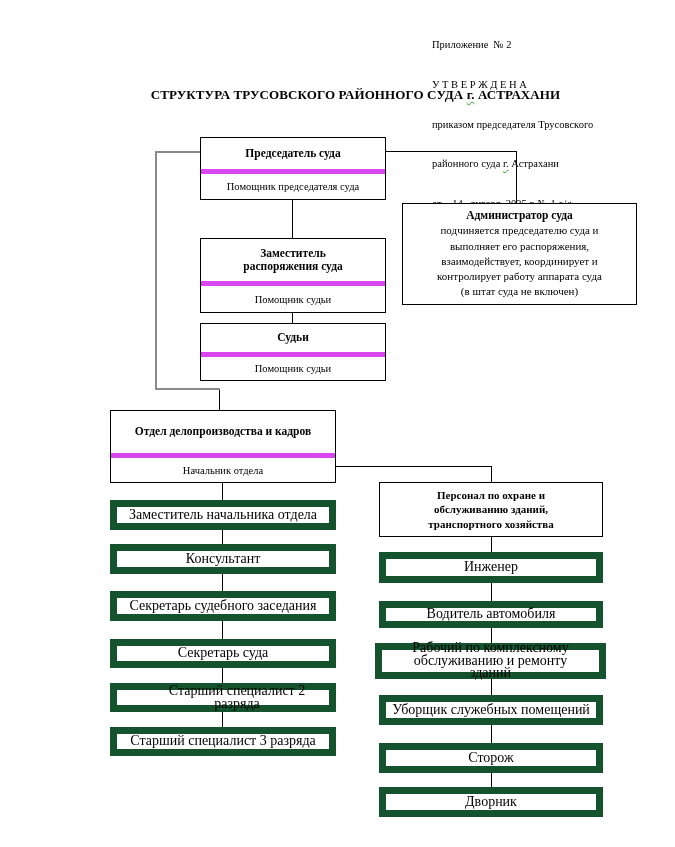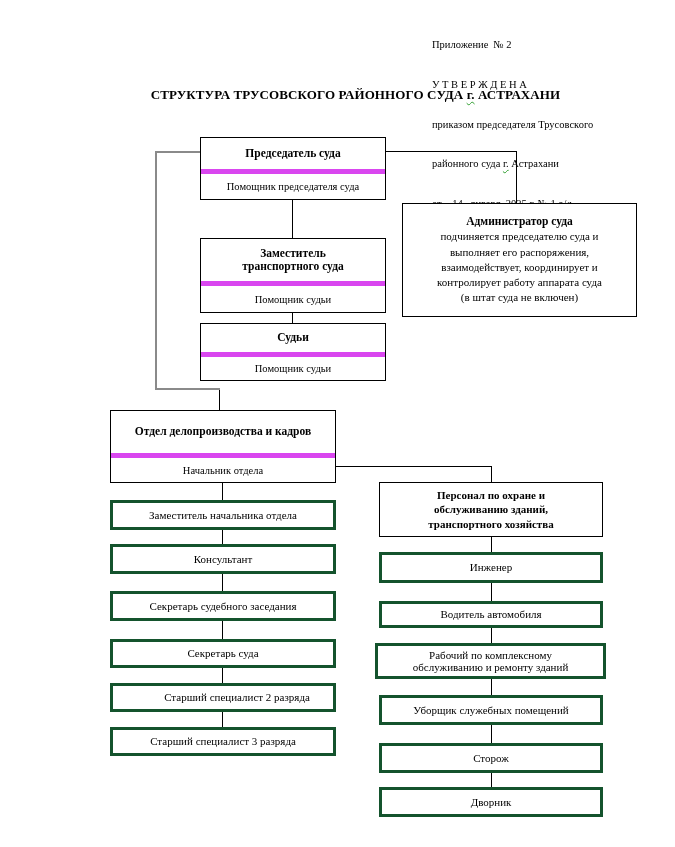--- a/index.html
+++ b/index.html
@@ -28,30 +28,30 @@
   .box .bs{font-size:10.5px;display:flex;align-items:center;justify-content:center;flex:1;}
   
   #chairman{left:200px;top:137px;width:186px;height:63px;}
   #chairman .bt{flex:0 0 31px;}
   #deputy{left:200px;top:238px;width:186px;height:75px;}
   #deputy .bt{flex:0 0 42px;padding:0 34px;}
   #judges{left:200px;top:323px;width:186px;height:58px;}
   #judges .bt{flex:0 0 28px;}
   #office{left:110px;top:410px;width:226px;height:73px;}
   #office .bt{flex:0 0 42px;}
-  #administrator{left:402px;top:203px;width:235px;height:114px;border:1.5px solid #000;
+  #administrator{left:402px;top:203px;width:235px;height:102px;border:1.5px solid #000;
     display:flex;flex-direction:column;justify-content:center;padding:2px 4px;}
   #administrator .at{font-weight:bold;font-size:11.5px;line-height:15px;}
   #administrator .al{font-size:11px;line-height:15.2px;}
   #personnel{left:379px;top:482px;width:224px;height:55px;justify-content:center;}
   #personnel .pt{font-weight:bold;font-size:11px;line-height:14.5px;}
   
-  .role{position:absolute;border:3px solid #14532d;box-sizing:border-box;background:#fff;
+  .role{position:absolute;border:7px solid #14532d;box-sizing:border-box;background:#fff;
     display:flex;align-items:center;justify-content:center;text-align:center;
-    font-size:11px;line-height:12.5px;}
+    font-size:14px;line-height:12.5px;}
   .lcol{left:110px;width:226px;}
   .rcol{left:379px;width:224px;}
   #r1{top:500px;height:30px;} #r2{top:544px;height:30px;} #r3{top:591px;height:30px;}
   #r4{top:639px;height:29px;} #r5{top:683px;height:29px;padding-left:28px;} #r6{top:727px;height:29px;}
   #f1{top:552px;height:31px;} #f2{top:601px;height:27px;}
   #f3{left:375px;width:231px;top:643px;height:36px;padding:0 24px;}
   #f4{top:695px;height:30px;} #f5{top:743px;height:30px;} #f6{top:787px;height:30px;}
   
   .conn{position:absolute;background:#000;}
   .conn.gray{background:var(--connector_gray,#8a8a8a);}
@@ -101,21 +101,21 @@
   <div class="box" id="administrator">
     <div class="at">Администратор суда</div>
     <div class="al">подчиняется председателю суда и</div>
     <div class="al">выполняет его распоряжения,</div>
     <div class="al">взаимодействует, координирует и</div>
     <div class="al">контролирует работу аппарата суда</div>
     <div class="al">(в штат суда не включен)</div>
   </div>
 
   <div class="box" id="deputy">
-    <div class="bt">Заместитель транспортного суда</div>
+    <div class="bt">Заместитель распоряжения суда</div>
     <div class="bs">Помощник судьи</div>
   </div>
 
   <div class="box" id="judges">
     <div class="bt">Судьи</div>
     <div class="bs">Помощник судьи</div>
   </div>
 
   <div class="box" id="office">
     <div class="bt">Отдел делопроизводства и кадров</div>

